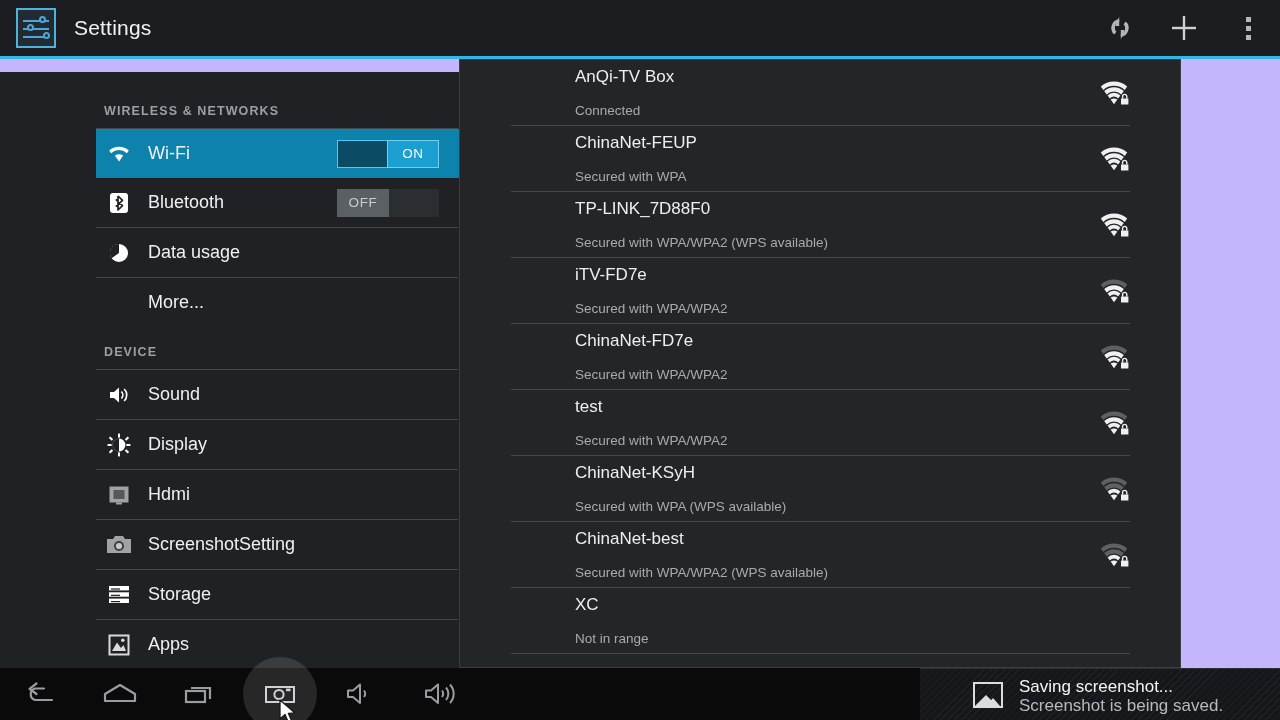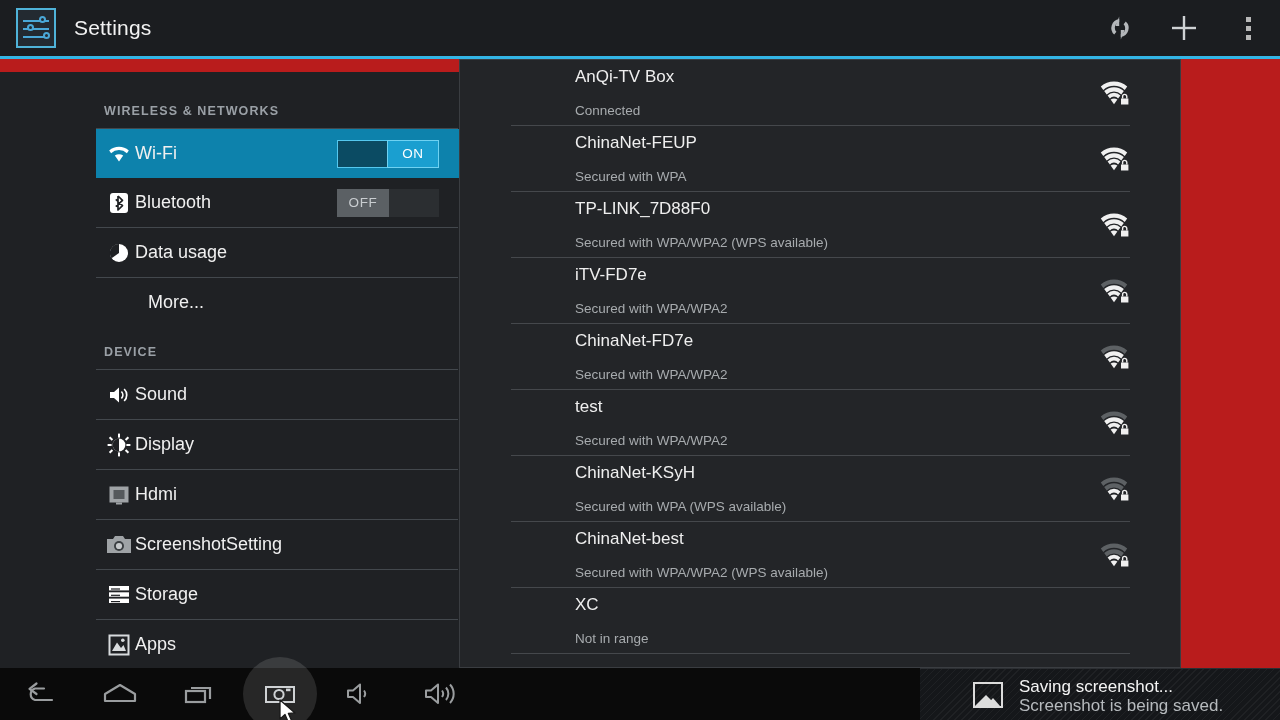--- a/index.html
+++ b/index.html
@@ -5,21 +5,21 @@
   * { box-sizing: border-box; margin: 0; padding: 0; }
   html, body {
     width: 1280px; height: 720px;
     background: #000;
     font-family: "Liberation Sans", sans-serif;
     overflow: hidden;
   }
   #app {
     position: relative;
     width: 1280px; height: 720px;
-    background: #b91c1c;
+    background: #c4b5fd;
   }
 
   
   .actionbar {
     position: absolute; left: 0; top: 0;
     width: 1280px; height: 56px;
     background: #1b1d20;
     display: flex; align-items: center;
   }
   .actionbar-underline {
@@ -81,21 +81,21 @@
   }
   .sb-item.selected {
     background: #0d82ac;
   }
   .sb-ico {
     width: 30px; min-width: 30px; height: 28px;
     display: flex; align-items: center; justify-content: center;
     margin-left: 8px;
   }
   .sb-label {
-    color: #f0f0f0; font-size: 18px; margin-left: 1px; font-weight: 400;
+    color: #f0f0f0; font-size: 18px; margin-left: 14px; font-weight: 400;
   }
   .sb-label.indent { margin-left: 52px; }
   .sb-grow { flex: 1; }
 
   .toggle {
     width: 102px; height: 28px; position: relative; flex: none;
     display: flex; align-items: stretch;
   }
   .toggle .track { position: absolute; inset: 0; }
   .toggle.on .track { background: #0b4b63; border: 1px solid #55c8ef; }

